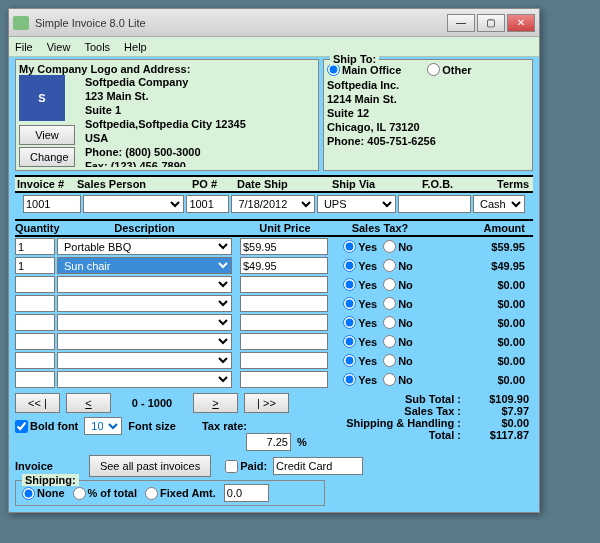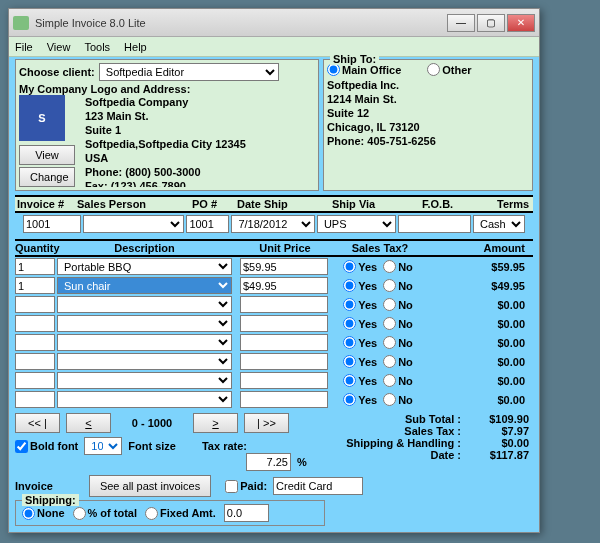--- a/index.html
+++ b/index.html
@@ -63,24 +63,20 @@
   </div>
   <div class="menubar">
     <span>File</span>
     <span>View</span>
     <span>Tools</span>
     <span>Help</span>
   </div>
   <div class="content">
     <div class="top-section">
       <div class="client-box">
-        <div class="row">
-          <span class="bold">Choose client:</span>
-          <select style="width:180px"><option>Softpedia Editor</option></select>
-        </div>
         <div class="bold">My Company Logo and Address:</div>
         <div class="addr-block">
           <div class="addr-left">
             <div class="logo">
                 <span>S</span>
               </div>
             <button class="small-btn" style="width:56px;margin-top:4px">View</button>
             <button class="small-btn" style="width:56px;margin-top:2px">Change</button>
           </div>
           <div class="addr-text">
@@ -312,21 +308,21 @@
           </div>
         <div class="totals-block">
             <div class="label-r">Sales Tax :</div>
             <div class="val-r">$7.97</div>
           </div>
         <div class="totals-block">
             <div class="label-r">Shipping &amp; Handling :</div>
             <div class="val-r">$0.00</div>
           </div>
         <div class="totals-block">
-            <div class="label-r">Date :</div>
+            <div class="label-r">Total :</div>
             <div class="val-r">$117.87</div>
           </div>
       </div>
     </div>
 
     <div class="shipping-box" style="width:310px">
       <div class="lbl">Shipping:</div>
       <div class="radio-group">
         <label>
             <input type="radio" checked="" style="">

